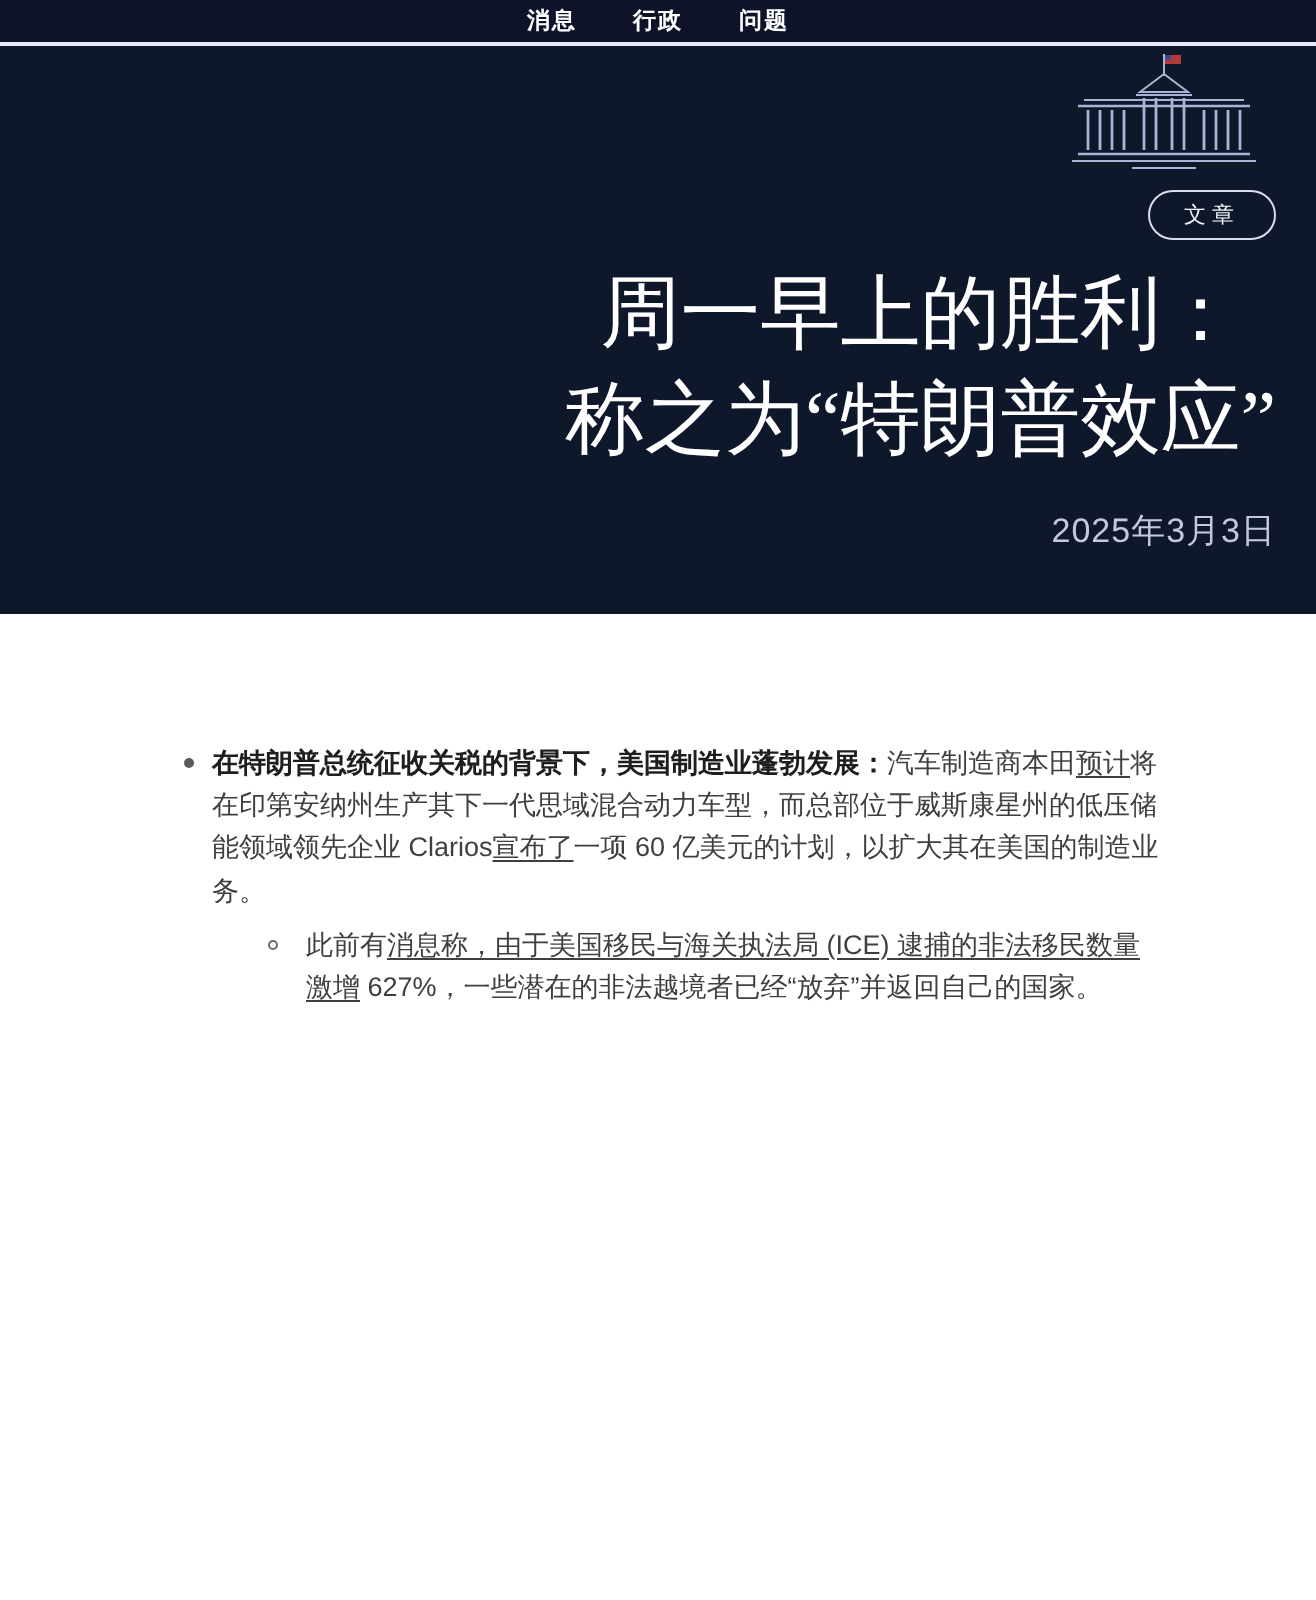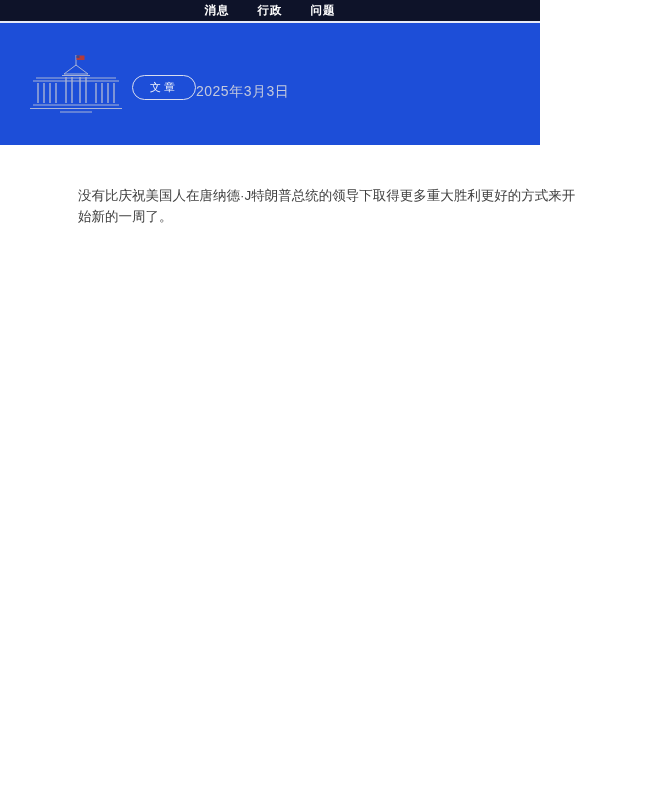--- a/index.html
+++ b/index.html
@@ -5,43 +5,43 @@
   * { margin: 0; padding: 0; box-sizing: border-box; }
   html, body { width: 658px; background: #fff; }
   body {
     font-family: "Liberation Sans", "DejaVu Sans", sans-serif;
     height: 800px;
     overflow: hidden;
     color: #3f3f3f;
   }
 
   
-  .masthead { background: #1d4ed8; width: 540px; }
+  .masthead { background: #0f172a; width: 658px; }
   .topbar {
     background: #0e1329;
     height: 23px;
     display: flex;
     align-items: center;
     justify-content: center;
     gap: 28px;
     border-bottom: 2px solid #e7eaf6;
   }
   .nav-link {
     color: #ffffff;
     font-size: 11.5px;
     font-weight: bold;
     text-decoration: none;
     letter-spacing: 1px;
     cursor: pointer;
   }
   .hero {
     display: flex;
-    flex-direction: row;
-    align-items: center;
-    padding: 28px 20px 30px 20px;
+    flex-direction: column;
+    align-items: flex-end;
+    padding: 0 20px 30px 20px;
   }
   .logo-wrap { height: 62px; margin-top: 2px; }
   .badge {
     margin-top: 8px;
     color: #f2f4fb;
     border: 1px solid #d9deef;
     border-radius: 20px;
     padding: 4px 17px;
     font-size: 11px;
     letter-spacing: 3px;
@@ -53,21 +53,21 @@
     font-family: "Liberation Serif", "DejaVu Serif", serif;
     color: #ffffff;
     font-size: 40px;
     line-height: 1.33;
     text-align: center;
     font-weight: 400;
   }
   .date {
     margin-top: 18px;
     color: #c3c9dd;
-    font-size: 14px;
+    font-size: 17px;
     letter-spacing: 0.5px;
   }
 
   
   .article {
     width: 502px;
     margin: 0 auto;
     padding-top: 40px;
     font-size: 13.5px;
     line-height: 1.56;
@@ -133,20 +133,25 @@
         <line x1="94" y1="30" x2="94" y2="50" stroke="#a9b4d6" stroke-width="1.4"></line>
 
         <line x1="13" y1="52" x2="99" y2="52" stroke="#a9b4d6" stroke-width="1.2"></line>
         <line x1="10" y1="55.5" x2="102" y2="55.5" stroke="#a9b4d6" stroke-width="1"></line>
         <line x1="40" y1="59" x2="72" y2="59" stroke="#a9b4d6" stroke-width="1"></line>
       </svg>
     </div>
 
     <div class="badge">文章</div>
 
+    <h1 class="title">
+        <div>周一早上的胜利：</div>
+        <div>称之为“特朗普效应”</div>
+      </h1>
 
     <div class="date">2025年3月3日</div>
   </div>
 </header>
 
 <main class="article">
-    <div class="block lvl0"><span>没有比庆祝美国人在唐纳德·J特朗普总统的领导下取得更多重大胜利更好的方式来开始新的一周了。</span></div>
+    <div class="block lvl1"><span class="marker"></span><span class="bold">在特朗普总统征收关税的背景下，美国制造业蓬勃发展：</span><span>汽车制造商本田</span><a class="link">预计</a><span>将在印第安纳州生产其下一代思域混合动力车型，而总部位于威斯康星州的低压储能领域领先企业 Clarios</span><a class="link">宣布了</a><span>一项 60 亿美元的计划，以扩大其在美国的制造业务。</span></div>
+    <div class="block lvl2"><span class="marker"></span><span>此前有</span><a class="link">消息称，由于美国移民与海关执法局 (ICE) 逮捕的非法移民数量激增</a><span> 627%，一些潜在的非法越境者已经“放弃”并返回自己的国家。</span></div>
   </main>
 
 </body></html>

